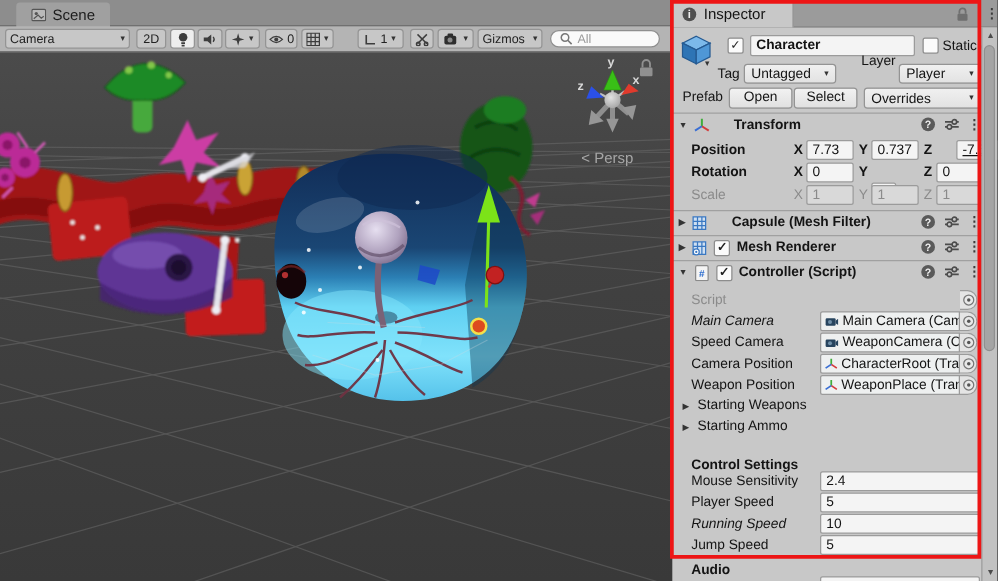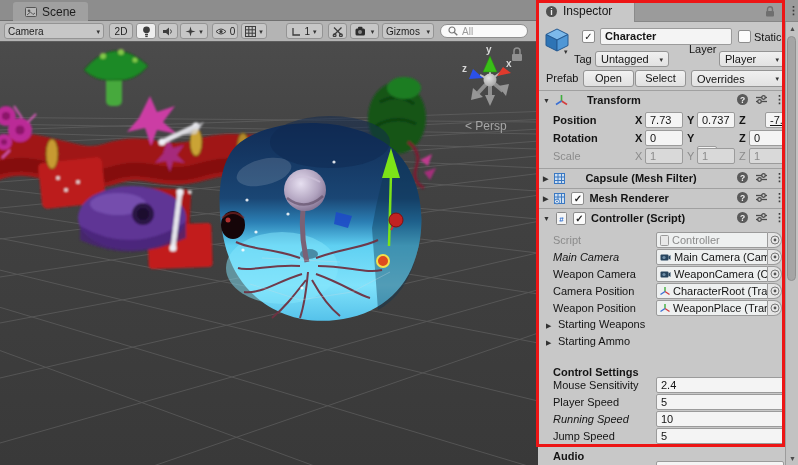--- a/index.html
+++ b/index.html
@@ -581,28 +581,20 @@
               <line x1="1" y1="7.5" x2="12" y2="7.5"></line>
               <circle cx="8.5" cy="3.5" r="1.8" fill="#c8c8c8"></circle>
               <circle cx="4.5" cy="7.5" r="1.8" fill="#c8c8c8"></circle>
             </g>
           </svg>
         </span>
       <span class="kebab">⋮</span>
     </div>
 
     <span class="abs lbl dim" style="left:15px;top:234px;">Script</span>
-    <div class="abs ofield dimf" style="left:118px;top:232px;width:112px;">
-      <span class="ic">
-          <svg width="9" height="11">
-            <rect x="0.5" y="0.5" width="8" height="10" rx="1" fill="#e8e8e8" stroke="#9a9a9a"></rect>
-          </svg>
-        </span>
-      <span>Controller</span>
-    </div>
     <div class="abs picker" style="left:230px;top:232px;">
         <svg width="10" height="10">
           <circle cx="5" cy="5" r="4" fill="#e8e8e8" stroke="#777"></circle>
           <circle cx="5" cy="5" r="1.4" fill="#555"></circle>
         </svg>
       </div>
 
     <span class="abs lbl" style="left:15px;top:251px;font-style:italic;">Main Camera</span>
     <div class="abs ofield" style="left:118px;top:249px;width:112px;">
       <span class="ic">
@@ -614,21 +606,21 @@
         </span>
       <span>Main Camera (Came</span>
     </div>
     <div class="abs picker" style="left:230px;top:249px;">
         <svg width="10" height="10">
           <circle cx="5" cy="5" r="4" fill="#e8e8e8" stroke="#777"></circle>
           <circle cx="5" cy="5" r="1.4" fill="#555"></circle>
         </svg>
       </div>
 
-    <span class="abs lbl" style="left:15px;top:268px;">Weapon Camera</span>
+    <span class="abs lbl" style="left:15px;top:268px;">Speed Camera</span>
     <div class="abs ofield" style="left:118px;top:266px;width:112px;">
       <span class="ic">
           <svg width="11" height="8">
             <rect x="0.5" y="1.5" width="8" height="6" rx="1" fill="#27445e"></rect>
             <polygon points="8.5,3.5 10.5,2 10.5,7 8.5,5.5" fill="#27445e"></polygon>
             <circle cx="4" cy="4.5" r="1.6" fill="#6f8fa8"></circle>
           </svg>
         </span>
       <span>WeaponCamera (Ca</span>
     </div>

